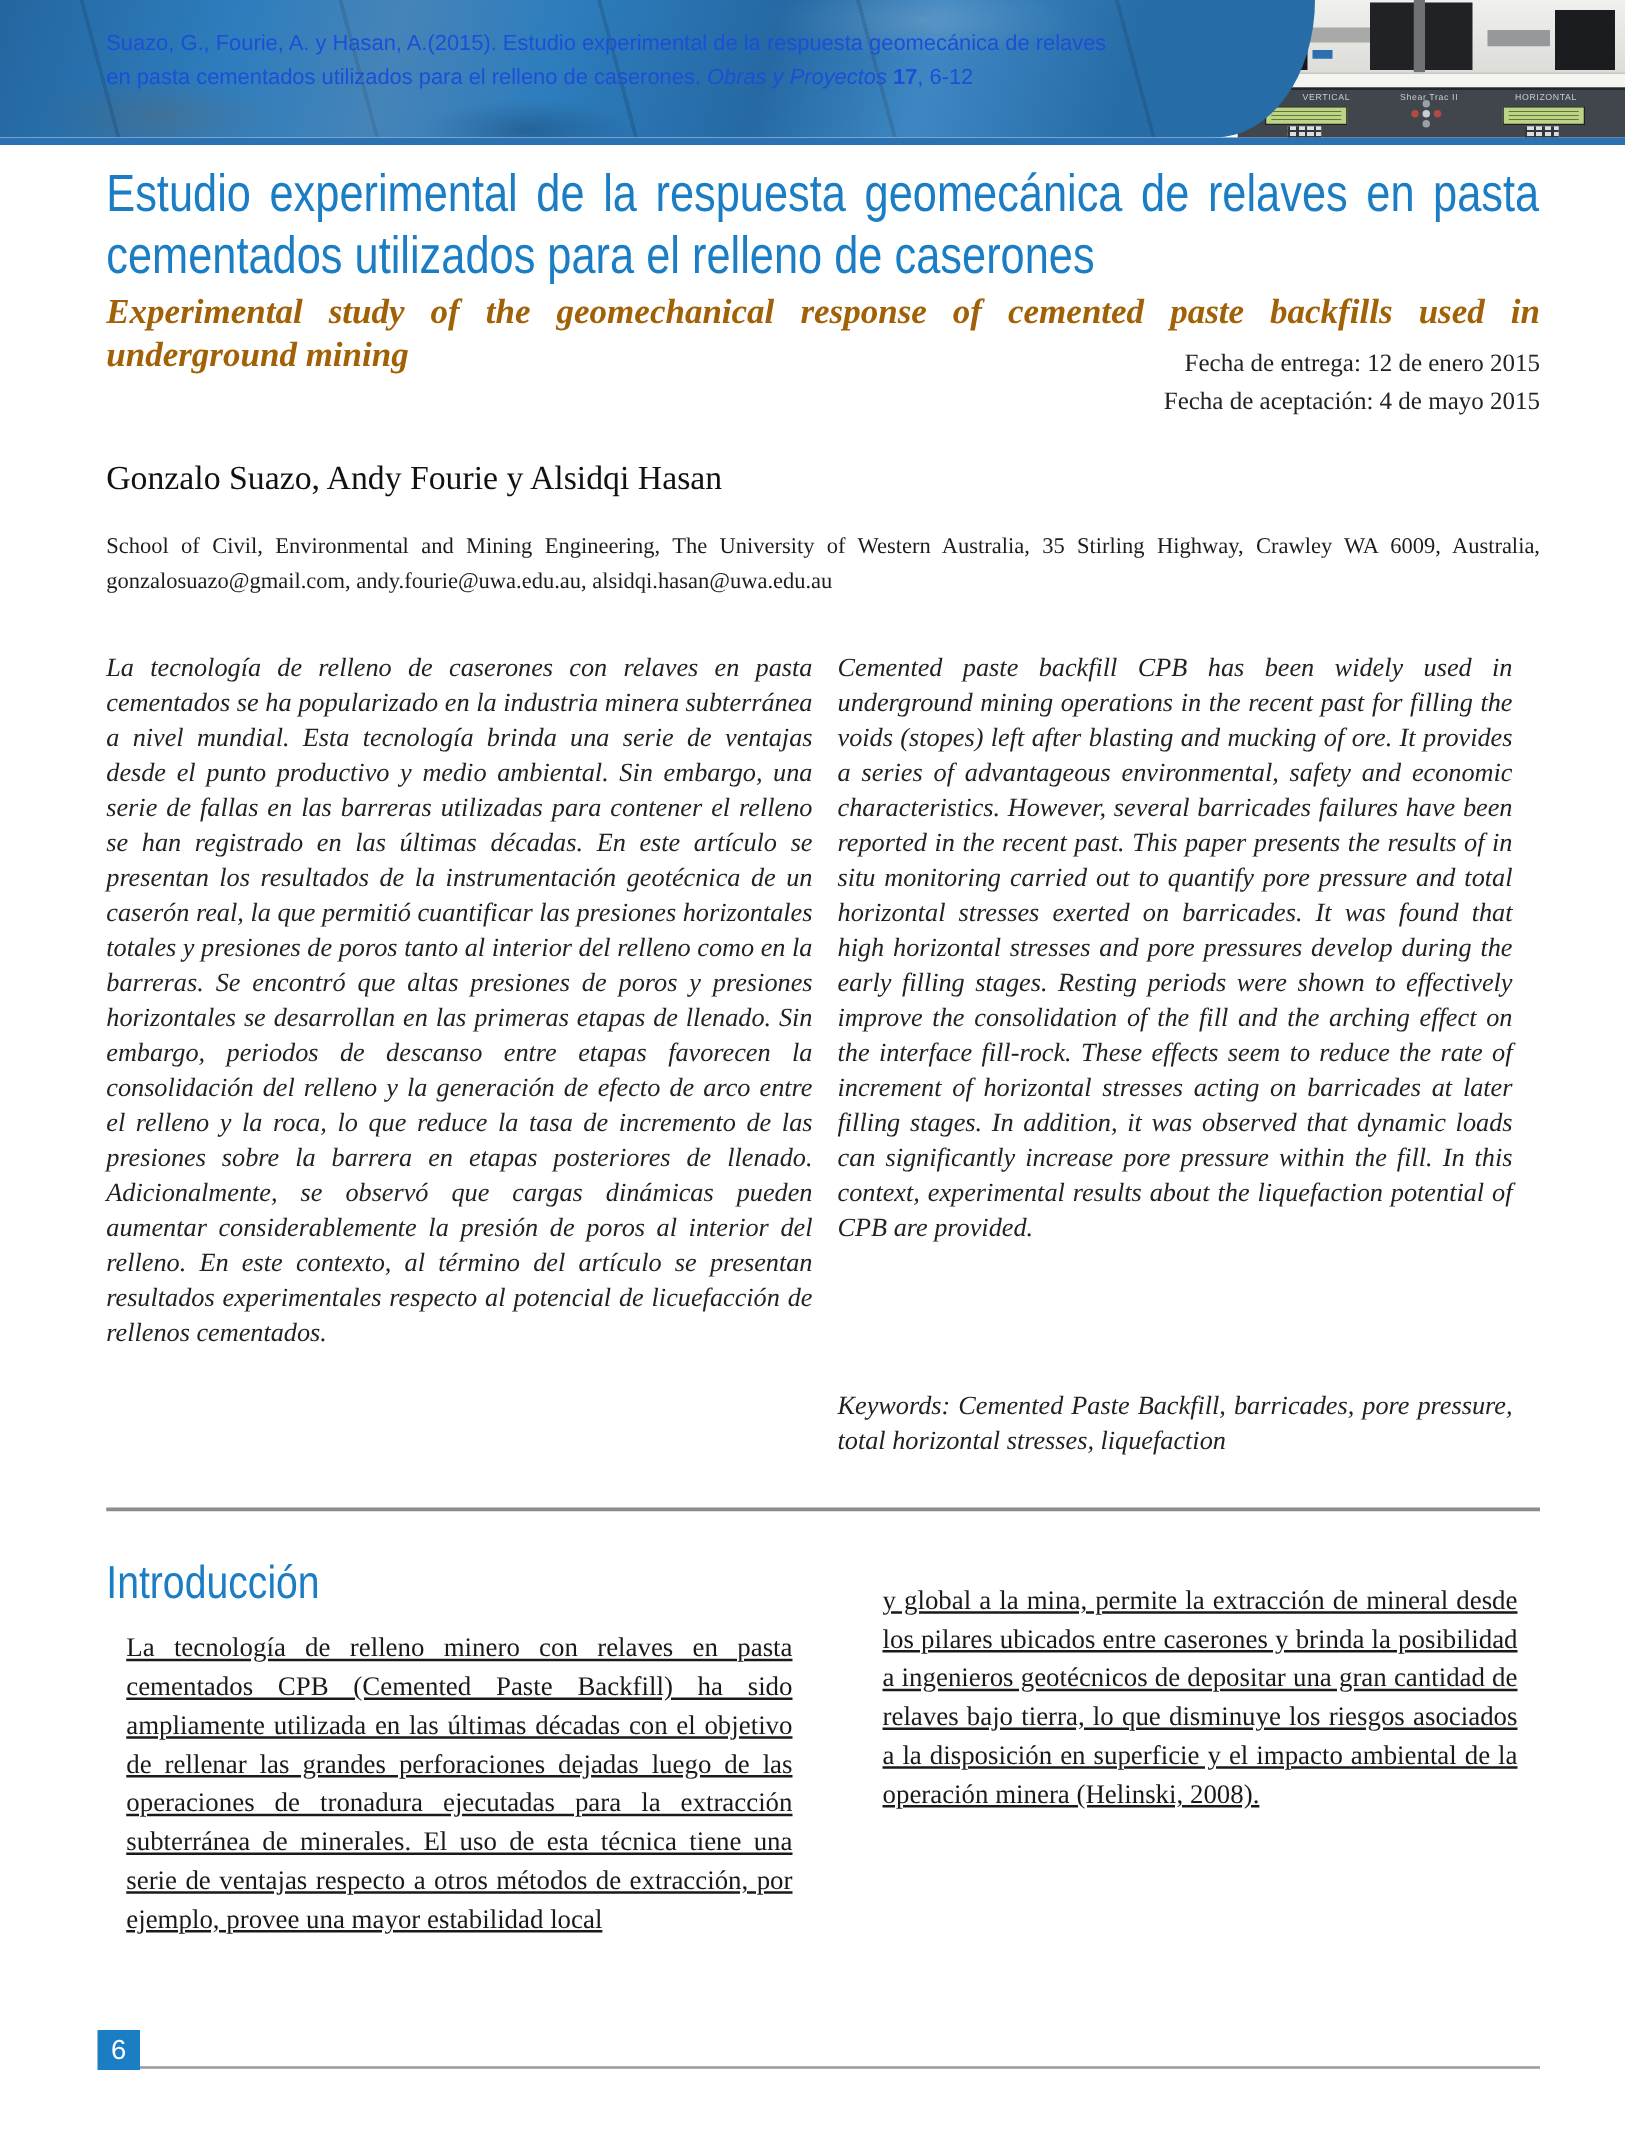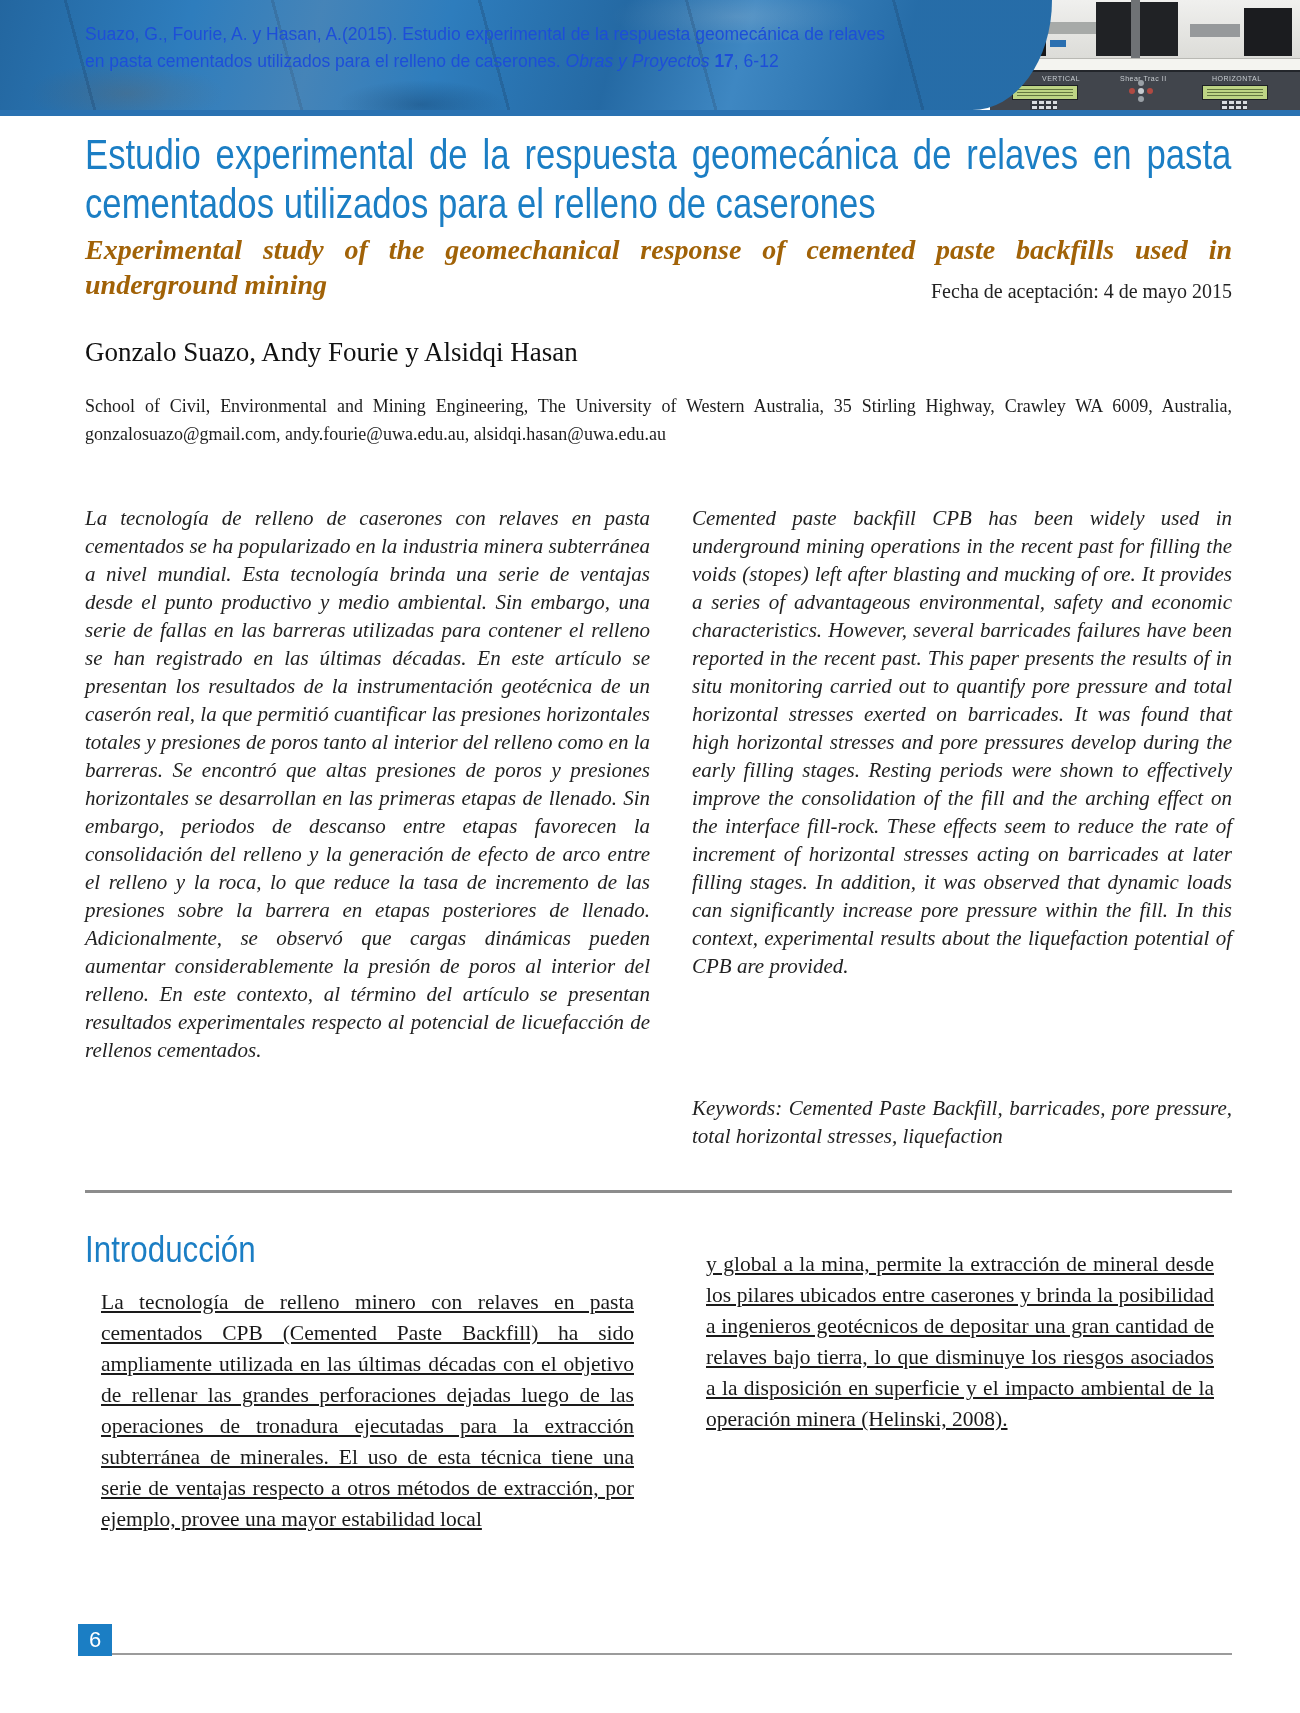--- a/index.html
+++ b/index.html
@@ -49,21 +49,21 @@
   
   .content{position:absolute;left:85px;top:130px;width:1147px;}
   .title{margin:0;color:#1b7ec4;font-family:"Liberation Sans",sans-serif;font-weight:400;
          font-size:42px;line-height:49px;width:121%;transform:scaleX(.826);transform-origin:0 0;
          text-align:justify;}
   .subtitle{margin:4px 0 0;color:#a16207;font-size:28px;line-height:35px;text-align:justify;font-style:italic;}
   .dates{margin-top:-26px;text-align:right;font-size:20px;line-height:30px;color:#222;}
   .authors{margin-top:26px;font-size:27px;line-height:40px;color:#111;}
   .affil{margin-top:20px;font-size:18px;line-height:28px;text-align:justify;}
 
-  .abstract-row{display:flex;gap:42px;margin-top:56px;font-style:italic;font-size:21px;line-height:28px;
+  .abstract-row{display:flex;gap:20px;margin-top:42px;font-style:italic;font-size:21px;line-height:28px;
                 text-align:justify;color:#222;}
   .col-l{width:565px;flex:0 0 565px;}
   .col-r{width:540px;flex:0 0 540px;}
   .abs-body{min-height:560px;}
   .keywords{margin-top:30px;}
 
   .divider{height:3px;background:#8c8c8c;margin-top:40px;}
 
   .intro-row{display:flex;gap:40px;margin-top:36px;font-size:21.5px;line-height:31px;text-align:justify;color:#1a1a1a;}
   .intro-heading{margin:0 0 8px;color:#1b7ec4;font-family:"Liberation Sans",sans-serif;font-weight:400;
@@ -118,20 +118,21 @@
       <span>Suazo, G., Fourie, A. y Hasan, A.(2015). Estudio experimental de la respuesta geomecánica de relaves en pasta cementados utilizados para el relleno de caserones. </span><span class="cit-journal">Obras y Proyectos </span><span class="cit-volume">17</span><span>, 6-12</span>
     </div>
   </div>
 
   <div class="content">
 
     <h1 class="title">Estudio experimental de la respuesta geomecánica de relaves en pasta cementados utilizados para el relleno de caserones</h1>
     <h2 class="subtitle">Experimental study of the geomechanical response of cemented paste backfills used in underground mining</h2>
 
     <div class="dates">
+      <div>Fecha de entrega: 12 de enero 2015</div>
       <div>Fecha de aceptación: 4 de mayo 2015</div>
     </div>
 
     <div class="authors">Gonzalo Suazo, Andy Fourie y Alsidqi Hasan</div>
     <div class="affil">School of Civil, Environmental and Mining Engineering, The University of Western Australia, 35 Stirling Highway, Crawley WA 6009, Australia, gonzalosuazo@gmail.com, andy.fourie@uwa.edu.au, alsidqi.hasan@uwa.edu.au</div>
 
     <div class="abstract-row">
       <div class="col-l">
         <div class="abs-body">La tecnología de relleno de caserones con relaves en pasta cementados se ha popularizado en la industria minera subterránea a nivel mundial. Esta tecnología brinda una serie de ventajas desde el punto productivo y medio ambiental. Sin embargo, una serie de fallas en las barreras utilizadas para contener el relleno se han registrado en las últimas décadas. En este artículo se presentan los resultados de la instrumentación geotécnica de un caserón real, la que permitió cuantificar las presiones horizontales totales y presiones de poros tanto al interior del relleno como en la barreras. Se encontró que altas presiones de poros y presiones horizontales se desarrollan en las primeras etapas de llenado. Sin embargo, periodos de descanso entre etapas favorecen la consolidación del relleno y la generación de efecto de arco entre el relleno y la roca, lo que reduce la tasa de incremento de las presiones sobre la barrera en etapas posteriores de llenado. Adicionalmente, se observó que cargas dinámicas pueden aumentar considerablemente la presión de poros al interior del relleno. En este contexto, al término del artículo se presentan resultados experimentales respecto al potencial de licuefacción de rellenos cementados.</div>
       </div>

